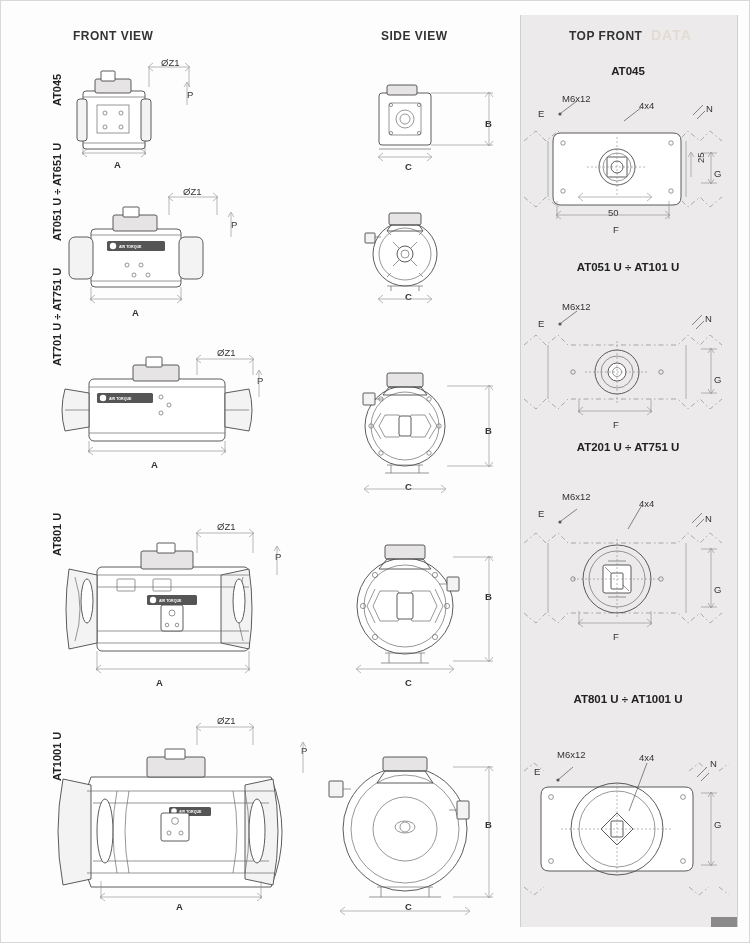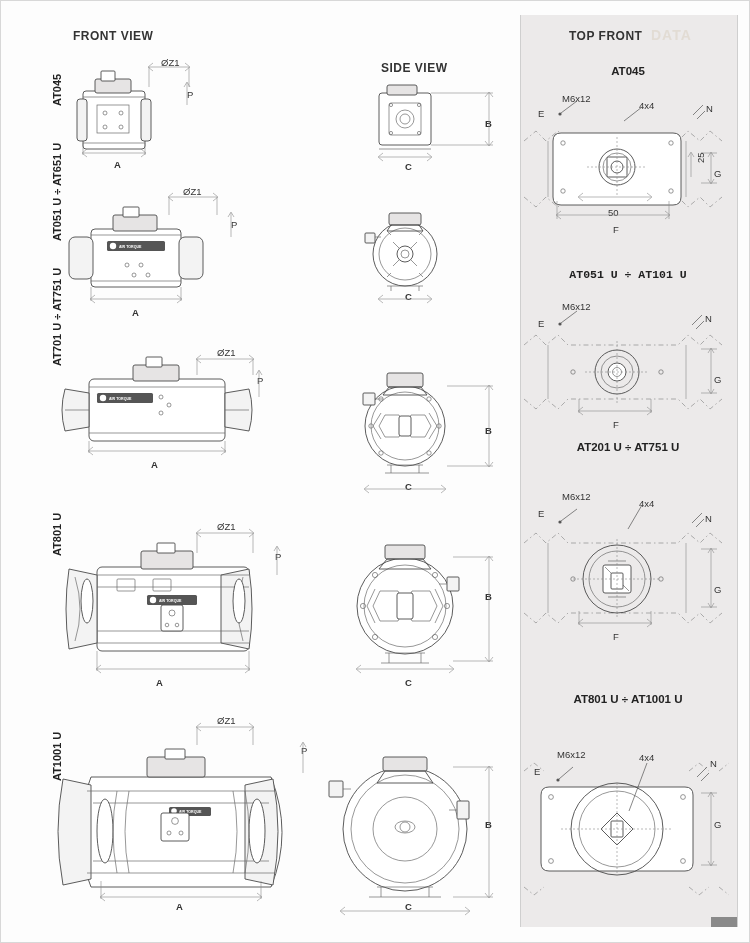--- a/index.html
+++ b/index.html
@@ -26,21 +26,21 @@
   }
   
   .col-header {
     position: absolute;
     font-size: 12px;
     font-weight: bold;
     letter-spacing: 0.5px;
     color: #333;
   }
   #hdr-front { left: 72px; top: 28px; }
-  #hdr-side  { left: 380px; top: 28px; margin-top: 32px; }
+  #hdr-side  { left: 380px; top: 28px; }
   #hdr-top   { left: 568px; top: 28px; }
   .ghost-text {
     position: absolute;
     left: 650px; top: 26px;
     font-size: 14px;
     font-weight: bold;
     color: #e2dcd4;
     letter-spacing: 1px;
   }
   
@@ -115,21 +115,21 @@
   <div class="col-header" id="hdr-top">TOP FRONT</div>
   <div class="ghost-text">DATA</div>
 
   <div class="row-label" style="left:50px; top:105px;">AT045</div>
   <div class="row-label" style="left:50px; top:240px;">AT051 U ÷ AT651 U</div>
   <div class="row-label" style="left:50px; top:365px;">AT701 U ÷ AT751 U</div>
   <div class="row-label" style="left:50px; top:555px;">AT801 U</div>
   <div class="row-label" style="left:50px; top:780px;">AT1001 U</div>
 
   <div class="detail-title" style="top:64px;">AT045</div>
-  <div class="detail-title" style="top:267px;font-family:Liberation Mono, monospace;">AT051 U ÷ AT101 U</div>
+  <div class="detail-title" style="top:260px;">AT051 U ÷ AT101 U</div>
   <div class="detail-title" style="top:440px;">AT201 U ÷ AT751 U</div>
   <div class="detail-title" style="top:692px;">AT801 U ÷ AT1001 U</div>
 
   <div class="dim" style="left:160px; top:56px;">ØZ1</div>
   <div class="dim" style="left:186px; top:88px;">P</div>
   <div class="dim b" style="left:113px; top:158px;">A</div>
   <div class="dim b" style="left:484px; top:117px;">B</div>
   <div class="dim b" style="left:404px; top:160px;">C</div>
 
   <div class="dim" style="left:182px; top:185px;">ØZ1</div>

